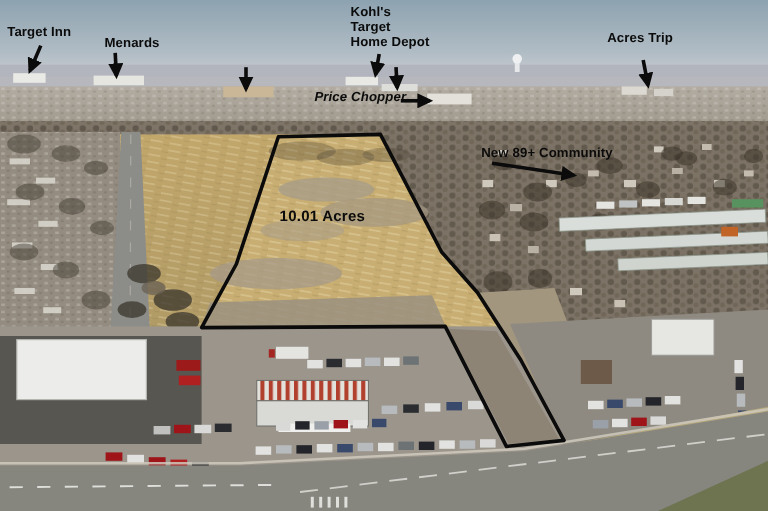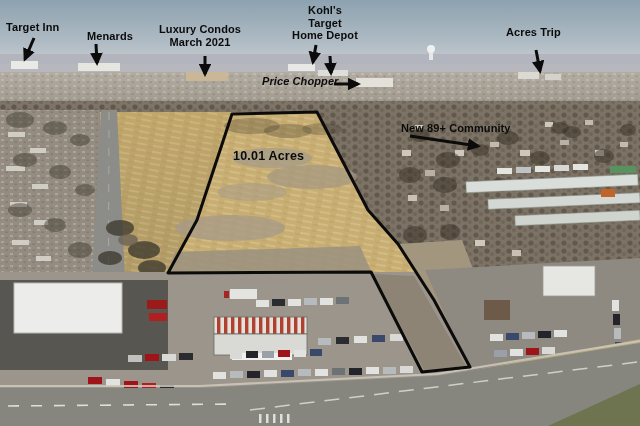--- a/index.html
+++ b/index.html
@@ -1,30 +1,30 @@
 <!DOCTYPE html>
 <html><head>
 <meta charset="utf-8">
 <style>
   html,body{margin:0;padding:0;background:#222;}
   #stage{position:relative;width:640px;height:426px;overflow:hidden;
          font-family:"Liberation Sans",sans-serif;background:#9aa7b2;}
   #scene{position:absolute;left:0;top:0;width:640px;height:426px;display:block;}
   .label{position:absolute;z-index:3;font-weight:bold;font-size:11px;line-height:1.15;
-         color:#0b0b0b;white-space:pre-line;text-align:center;letter-spacing:.1px;}
+         color:#0b0b0b;white-space:pre-line;text-align:left;letter-spacing:.1px;}
   .label.lft{text-align:left;}
   .ctr{transform:translateX(-50%);}
   #lbl-hampton{left:6px;top:21px;}
   #lbl-menards{left:75px;top:30px;margin-left:12px;}
   #lbl-luxury{left:200px;top:23px;}
   #lbl-kohls{left:325px;top:4px;}
   #lbl-price{left:262px;top:75px;font-style:italic;}
   #lbl-quik{left:506px;top:26px;}
   #lbl-new55{left:401px;top:122px;}
-  #lbl-acres{left:233px;top:149px;font-size:12.5px;letter-spacing:.2px;}
+  #lbl-acres{left:233px;top:173px;font-size:12.5px;letter-spacing:.2px;}
 </style>
 </head>
 <body>
 
 <div id="stage">
 <svg id="scene" viewBox="0 0 640 426" xmlns="http://www.w3.org/2000/svg">
   <defs>
     <linearGradient id="skyg" x1="0" y1="0" x2="0" y2="1">
       <stop offset="0" stop-color="#8da2b0"></stop>
           <stop offset="0.75" stop-color="#b3bec6"></stop>
@@ -304,22 +304,20 @@
     <line x1="316" y1="45" x2="313" y2="62" marker-end="url(#ah)"></line>
     <line x1="330" y1="56" x2="331" y2="73" marker-end="url(#ah)"></line>
     <line x1="334" y1="84" x2="358" y2="84" marker-end="url(#ah)"></line>
     <line x1="536" y1="50" x2="540" y2="71" marker-end="url(#ah)"></line>
     <line x1="410" y1="136" x2="478" y2="146" marker-end="url(#ah)"></line>
   </g>
 </svg>
 
 <div class="label lft" id="lbl-hampton">Target Inn</div>
 <div class="label lft" id="lbl-menards">Menards</div>
-<div class="label ctr" id="lbl-luxury">Luxury Condos
-March 2021</div>
 <div class="label ctr" id="lbl-kohls">Kohl's
 Target
 Home Depot</div>
 <div class="label lft" id="lbl-price">Price Chopper</div>
 <div class="label lft" id="lbl-quik">Acres Trip</div>
 <div class="label lft" id="lbl-new55">New 89+ Community</div>
 <div class="label lft" id="lbl-acres">10.01 Acres</div>
 </div>
 
 </body></html>

